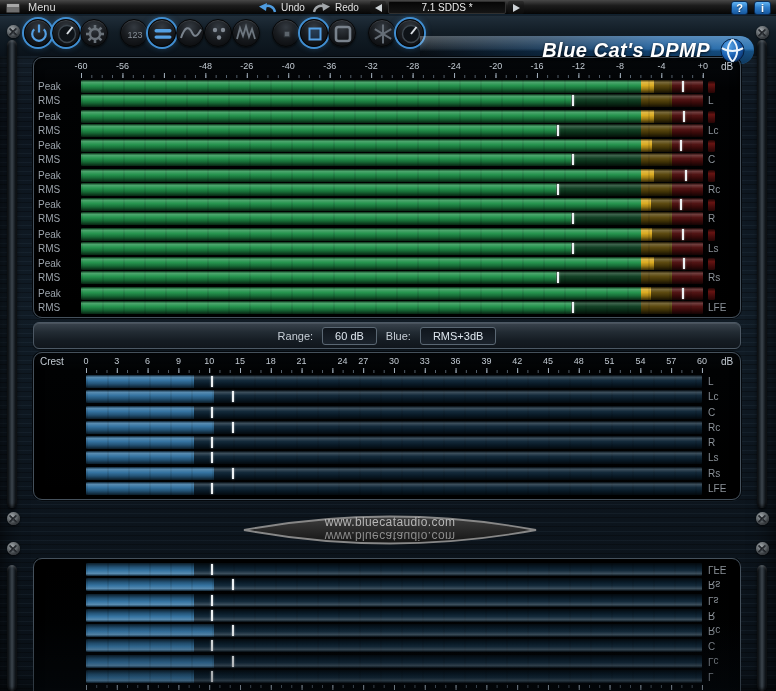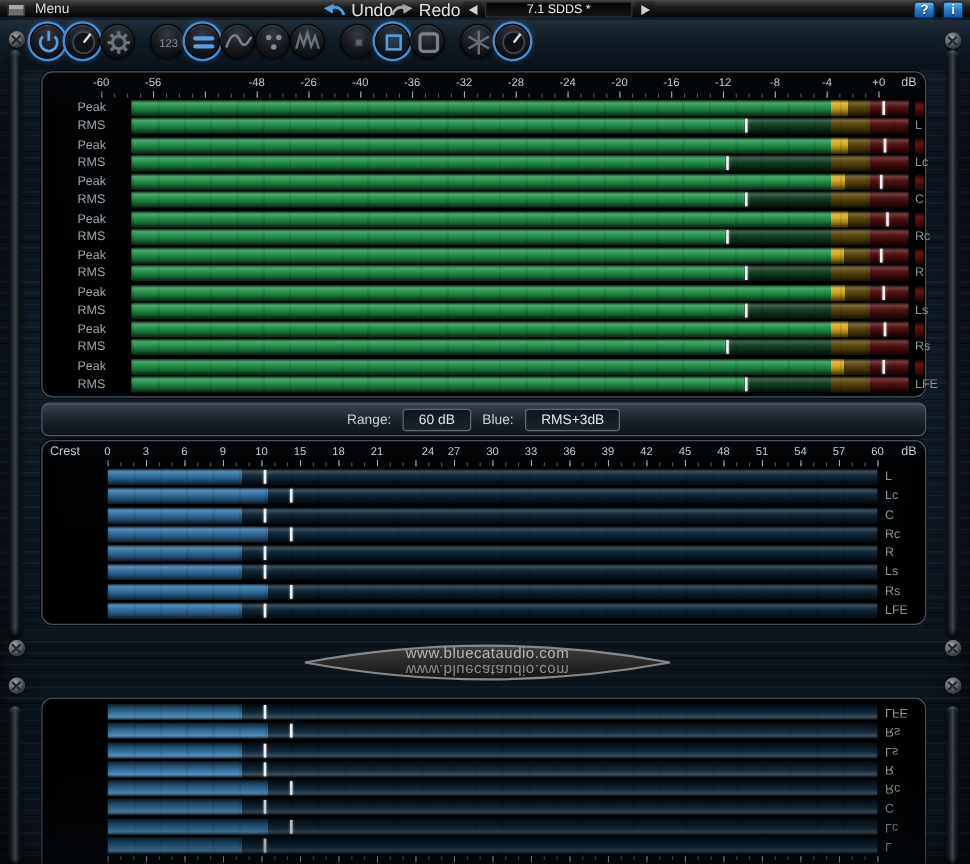--- a/index.html
+++ b/index.html
@@ -17,21 +17,21 @@
   
   .menu-bar{position:absolute;left:0;top:0;width:776px;height:15px;
     background:linear-gradient(180deg,#484848 0%,#1c1c1c 40%,#050505 100%);
     border-bottom:1px solid #10212f;}
   .menu-win-icon{position:absolute;left:6px;top:2.5px;width:14px;height:10px;
     background:linear-gradient(180deg,#a8a8a8 0 3px,#6e6e6e 3px 100%);
     border:1px solid #3a3a3a;border-radius:1px;}
   .menu-label{position:absolute;left:28px;top:0;line-height:15px;font-size:11px;color:#dcdcdc;cursor:default;}
   .undo-wrap{position:absolute;left:258px;top:0;height:15px;display:flex;align-items:center;gap:4px;}
   .redo-wrap{position:absolute;left:312px;top:0;height:15px;display:flex;align-items:center;gap:4px;}
-  .ur-label{font-size:14px;color:#e2e2e2;}
+  .ur-label{font-size:10px;color:#e2e2e2;}
   .nav-btn{position:absolute;top:1px;width:16px;height:13px;display:flex;align-items:center;justify-content:center;background:rgba(20,20,20,0.4);border-radius:2px;}
   .tri{width:0;height:0;border-top:4.5px solid transparent;border-bottom:4.5px solid transparent;}
   .tri-left{border-right:7px solid #cdd2d6;}
   .tri-right{border-left:7px solid #cdd2d6;}
   .preset-box{position:absolute;left:388px;top:1px;width:118px;height:13px;
     background:linear-gradient(180deg,#060606,#151515);border:1px solid #303030;border-radius:2px;
     font-size:10px;color:#ececec;text-align:center;line-height:12px;}
   .sq-btn{position:absolute;top:1px;width:17px;height:14px;border-radius:3px;
     background:linear-gradient(180deg,#63b4f2 0%,#2e7ecb 45%,#17589e 100%);
     border:1px solid #0a2c55;color:#fff;font-size:11px;font-weight:bold;text-align:center;line-height:13px;
@@ -86,21 +86,21 @@
   .tick-label{position:absolute;top:0;transform:translateX(-50%);white-space:nowrap;}
   .unit-label{position:absolute;left:687px;top:3px;font-size:10px;color:#c2cad2;}
   .crest-title{position:absolute;left:6px;top:3px;font-size:10px;color:#c2cad2;}
   .tickstrip{position:absolute;top:15px;height:5px;background-repeat:repeat-x;
     background-image:linear-gradient(90deg,#a4b0bc 0,#a4b0bc 1px,rgba(0,0,0,0) 1px),
                      linear-gradient(90deg,#57636f 0,#57636f 1px,rgba(0,0,0,0) 1px);}
   .peak-ticks{left:47px;width:624px;background-size:41.4667px 5px,10.3667px 3px;background-position:0 0,0 2px;}
   .crest-ticks{left:52px;width:618px;background-size:30.8px 5px,10.2667px 3px;background-position:0 0,0 2px;}
 
   .pk-channels{position:absolute;left:0;right:0;top:21px;bottom:2px;display:flex;flex-direction:column;}
-  .ch-block{flex:1;position:relative;margin-left:24px;}
+  .ch-block{flex:1;position:relative;}
   .hbar{position:absolute;border-radius:1px;}
   .peak-bar,.rms-bar{left:47px;width:622px;height:13px;}
   .peak-bar{top:1px;} .rms-bar{top:15px;}
   .row-label{position:absolute;left:4px;font-size:10px;color:#9ba3ab;line-height:13px;}
   .peak-lbl{top:1px;} .rms-lbl{top:15px;}
   .clip-stub{position:absolute;left:674px;top:2px;width:7px;height:12px;border-radius:1.5px;
     background:linear-gradient(180deg,#1c0404 0%,#661412 30%,#4a0c0c 60%,#260505 100%);}
   .ch-name{position:absolute;left:674px;font-size:10px;color:#8b9299;}
   .ch-block .ch-name{top:15px;line-height:13px;}
   .marker{position:absolute;top:1px;width:2px;height:11px;transform:translateX(-50%);
@@ -253,20 +253,36 @@
         </svg>
       </div>
       <div class="tb-btn active">
         <svg width="28" height="28" viewBox="0 0 28 28">
           <circle cx="14" cy="14" r="8.5" fill="#0e1318" stroke="#3d464e" stroke-width="1.4"></circle>
           <line x1="14" y1="14" x2="19.5" y2="7" stroke="#d8dde2" stroke-width="2"></line>
         </svg>
       </div>
     </div>
 
+    <div class="title-band">
+      <span class="plugin-title">Blue Cat's DPMP</span>
+      <svg class="globe" width="25" height="25" viewBox="0 0 26 26">
+        <defs>
+          <radialGradient id="gg" cx="35%" cy="30%" r="80%">
+            <stop offset="0%" stop-color="#5aa6e8"></stop>
+              <stop offset="55%" stop-color="#1b62b4"></stop>
+              <stop offset="100%" stop-color="#0a2f66"></stop>
+          </radialGradient>
+        </defs>
+        <circle cx="13" cy="13" r="12" fill="url(#gg)" stroke="#061f3e" stroke-width="1"></circle>
+        <path d="M13,1.5 C6.5,8 6.5,18 13,24.5" fill="none" stroke="#eaf3fb" stroke-width="2"></path>
+        <path d="M13,1.5 C19.5,8 19.5,18 13,24.5" fill="none" stroke="#eaf3fb" stroke-width="2"></path>
+        <path d="M2,10.5 C8,14.5 18,14.5 24,10.5" fill="none" stroke="#eaf3fb" stroke-width="2"></path>
+      </svg>
+    </div>
   </div>
 
   <div class="screw" style="left:6.5px;top:25px;"></div>
   <div class="screw" style="left:755.5px;top:26px;"></div>
   <div class="pillar" style="left:7px;top:40px;height:468px;"></div>
   <div class="pillar" style="left:757px;top:40px;height:468px;"></div>
   <div class="screw" style="left:6.5px;top:512px;"></div>
   <div class="screw" style="left:755.5px;top:512px;"></div>
   <div class="screw" style="left:6.5px;top:542px;"></div>
   <div class="screw" style="left:755.5px;top:542px;"></div>

